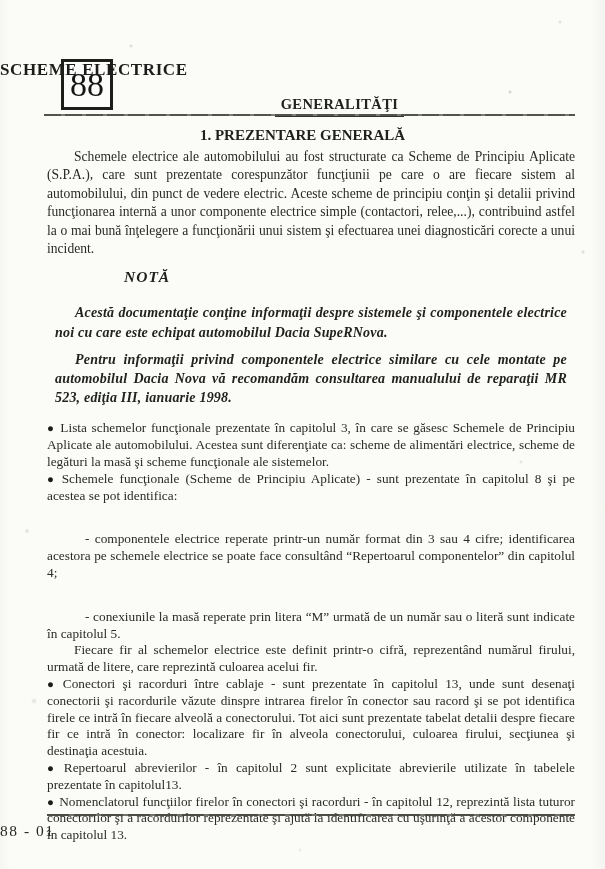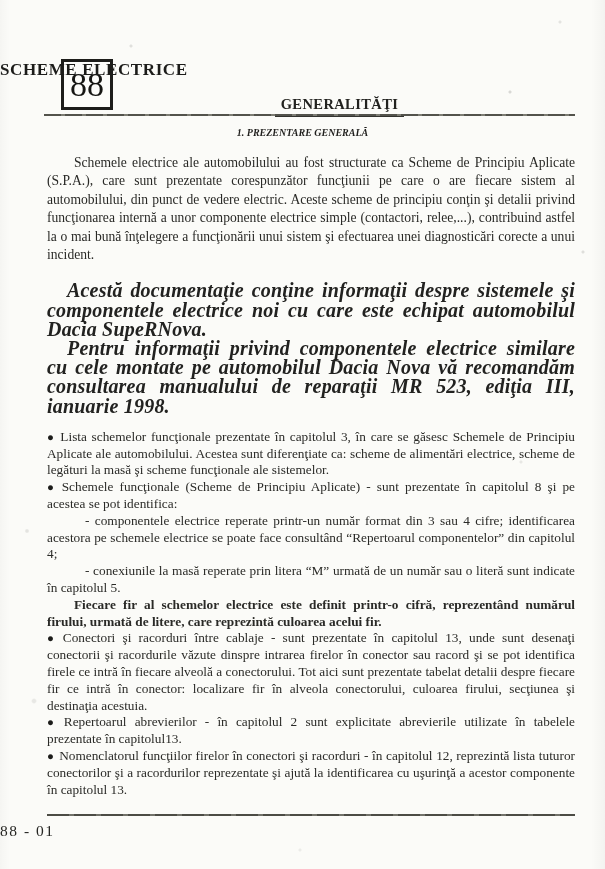--- a/index.html
+++ b/index.html
@@ -33,42 +33,42 @@
     position:absolute; top:96px; left:0; width:100%; text-align:center;
     font-weight:bold; font-size:14.5px; letter-spacing:.4px; color:#22221f;margin-left:37px;
   }
   .subtitle .u { display:inline-block; padding:0 6px 2px 6px; border-bottom:2px solid #33332f; }
   .head-rule {
     position:absolute; top:114px; left:44px; width:531px; height:2px;
     background:repeating-linear-gradient(90deg,#53534c 0 17px, #7d7d74 17px 21px);
   }
   .section-heading {
     position:absolute; top:127px; left:0; width:100%; text-align:center;
-    font-weight:bold; font-size:10px; color:#201f1d;font-style:italic;
+    font-weight:bold; font-size:15px; color:#201f1d;
   }
-  .body-col { position:absolute; top:154px; left:47px; width:528px; }
+  .body-col { position:absolute; top:148px; left:47px; width:528px; }
   .intro {
     margin:0; text-align:justify; font-size:13.6px; line-height:18.4px; text-indent:27px;
     color:#29292六;
     color:#292926;
   }
   .note-label {
     margin:10px 0 0 77px; font-style:italic; font-weight:bold;
     font-size:15.5px; letter-spacing:1px; color:#1f1f1d;
   }
   .note-paras { margin-top:17px; }
   .note-paras p {
-    margin:0; font-style:italic; font-weight:bold; font-size:20px; line-height:19.2px;
+    margin:8px; font-style:italic; font-weight:bold; font-size:14px; line-height:19.2px;
     text-align:justify; text-indent:20px; color:#222220; letter-spacing:.2px;
   }
   .items { margin-top:13px; font-size:13.3px; line-height:16.8px; text-align:justify; color:#2a2a27; }
   .item { margin:0; }
   .item .glyph { font-size:11.5px; margin-right:5px; color:#1c1c1a; }
-  .item.sub { text-indent:38px; }
-  .item.para { text-indent:27px;font-weight:bold; }
+  .item.sub { text-indent:38px;margin-top:27px; }
+  .item.para { text-indent:27px; }
   .foot-rule {
     position:absolute; top:814px; left:47px; width:528px; height:2px;
     background:repeating-linear-gradient(90deg,#4c4c45 0 22px, #72726a 22px 27px);
   }
   .page-number {
     position:absolute; top:822px; left:0; width:100%; text-align:left;
     font-size:15.5px; letter-spacing:1.5px; color:#262623;
   }
 </style>
 </head>
@@ -87,20 +87,21 @@
   </div>
 
   <div class="head-rule"></div>
 
   <div class="section-heading">1. PREZENTARE GENERALĂ</div>
 
   <div class="body-col">
 
     <p class="intro">Schemele electrice ale automobilului au fost structurate ca Scheme de Principiu Aplicate (S.P.A.), care sunt prezentate corespunzător funcţiunii pe care o are fiecare sistem al automobilului, din punct de vedere electric. Aceste scheme de principiu conţin şi detalii privind funcţionarea internă a unor componente electrice simple (contactori, relee,...), contribuind astfel la o mai bună înţelegere a funcţionării unui sistem şi efectuarea unei diagnosticări corecte a unui incident.</p>
 
+    <div class="note-label">NOTĂ</div>
 
     <div class="note-paras">
       <p>Acestă documentaţie conţine informaţii despre sistemele şi componentele electrice noi cu care este echipat automobilul Dacia SupeRNova.</p>
       <p>Pentru informaţii privind componentele electrice similare cu cele montate pe automobilul Dacia Nova vă recomandăm consultarea manualului de reparaţii MR 523, ediţia III, ianuarie 1998.</p>
     </div>
 
     <div class="items">
 
       <div class="item bullet"><span class="glyph">●</span><span>Lista schemelor funcţionale prezentate în capitolul 3, în care se găsesc Schemele de Principiu Aplicate ale automobilului. Acestea sunt diferenţiate ca: scheme de alimentări electrice, scheme de legături la masă şi scheme funcţionale ale sistemelor.</span></div>
 

